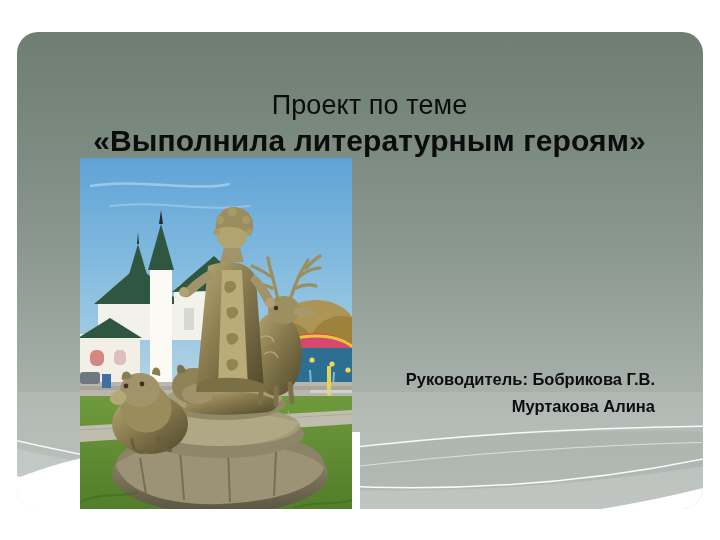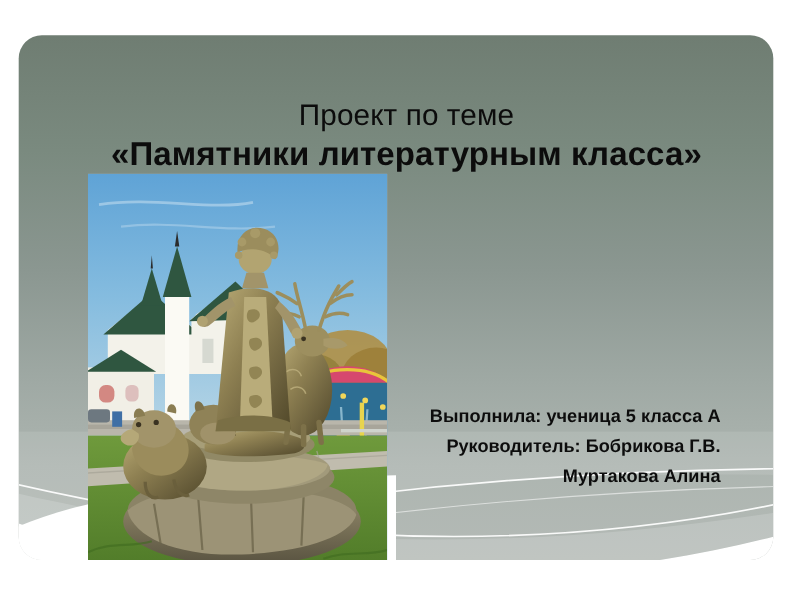--- a/index.html
+++ b/index.html
@@ -127,21 +127,21 @@
     </div>
 
     <div class="swoosh-left">
       <svg width="360" height="120" viewBox="0 0 360 120" xmlns="http://www.w3.org/2000/svg">
         <path d="M0,56 C70,22 170,6 360,2 L360,120 L0,120 Z" fill="#ffffff"></path>
       </svg>
     </div>
 
     <div class="title-block">
       <div class="title-line-1">Проект по теме</div>
-      <div class="title-line-2">«Памятники литературным класса»</div>
+      <div class="title-line-2">«Выполнила литературным героям»</div>
     </div>
 
     <div class="photo-frame">
       <svg width="272" height="363" viewBox="0 0 272 363" xmlns="http://www.w3.org/2000/svg">
         <defs>
           <linearGradient id="skyG" x1="0" y1="0" x2="0" y2="1">
             <stop offset="0%" stop-color="#5fa3d6"></stop>
             <stop offset="45%" stop-color="#85bcdf"></stop>
             <stop offset="100%" stop-color="#bcd8e6"></stop>
           </linearGradient>
@@ -295,19 +295,18 @@
         <circle cx="190" cy="145" r="5" fill="#b0a272"></circle>
 
         <path d="M118,224 C140,218 166,218 184,226 L184,234 L116,234 Z" fill="#7a6f45"></path>
 
         <path d="M0,344 C20,334 40,340 58,334" stroke="#3f6a20" stroke-width="2" fill="none" opacity="0.6"></path>
         <path d="M214,350 C234,342 254,348 272,342" stroke="#3f6a20" stroke-width="2" fill="none" opacity="0.6"></path>
       </svg>
     </div>
 
     <div class="credits">
-      <div>Выполнила: ученица 5 класса А</div>
       <div>Руководитель: Бобрикова Г.В.</div>
       <div>Муртакова Алина</div>
     </div>
 
   </div>
 </div>
 
 </body></html>

